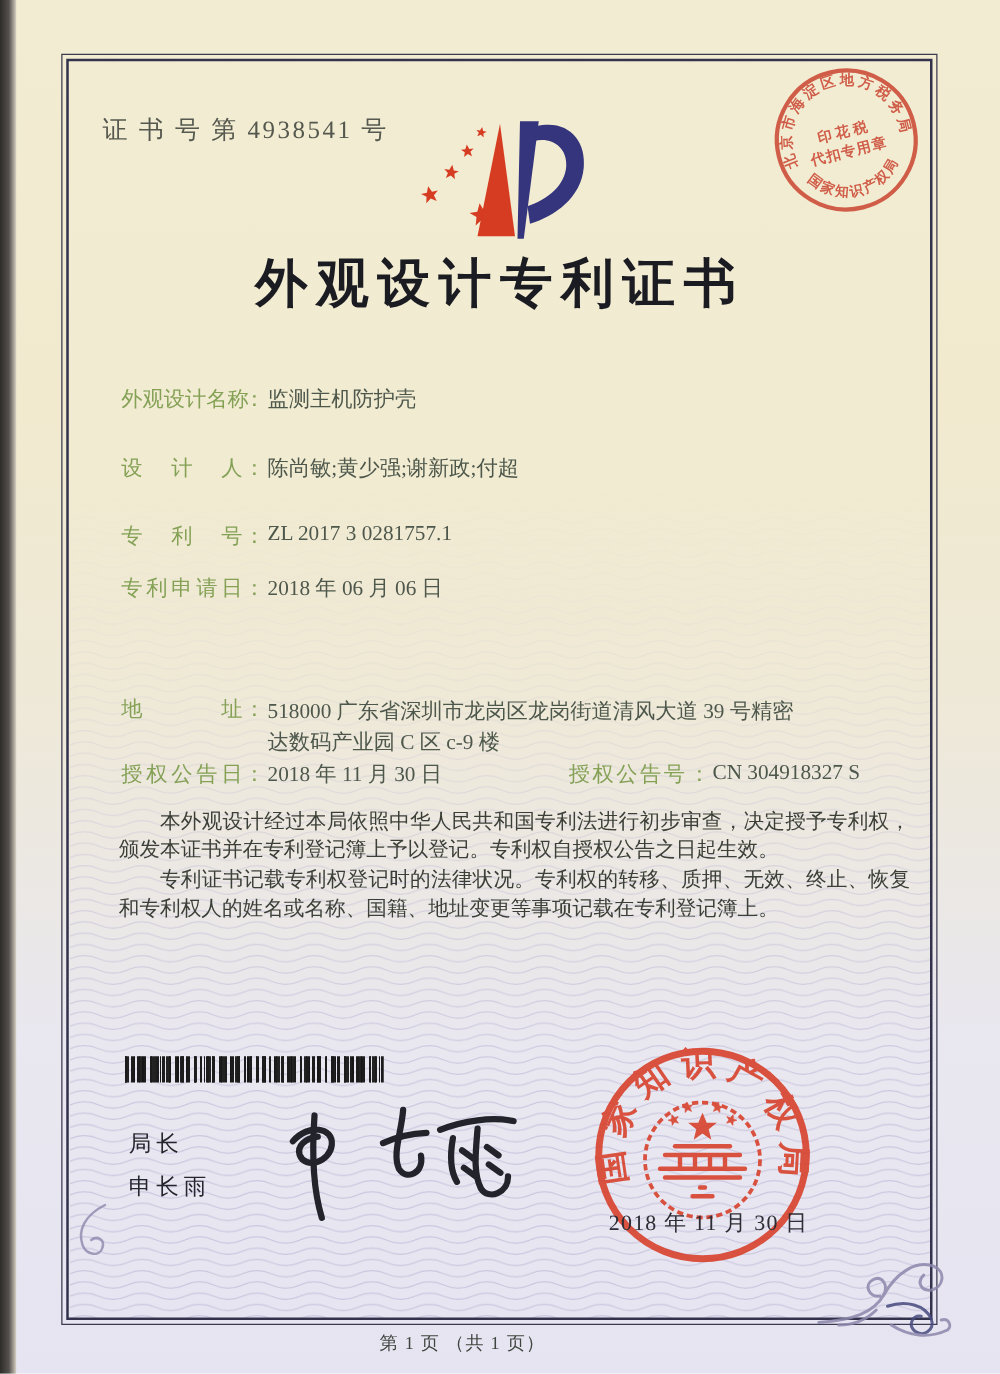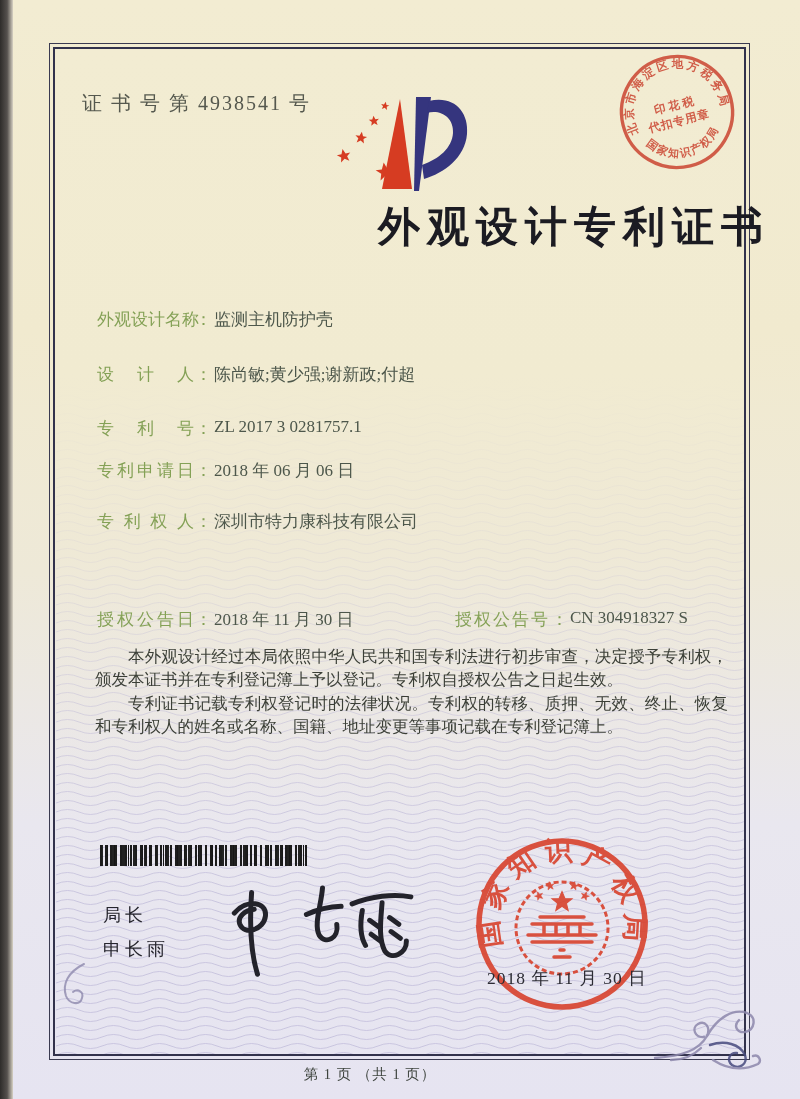--- a/index.html
+++ b/index.html
@@ -11,21 +11,21 @@
   .scan-edge{left:0;top:0;width:13px;height:1099px;
     background:linear-gradient(90deg,#2e2c2a 0%,#55514e 55%,#a9a49a 85%,#d8d2c4 100%);}
   .frame-outer{left:49px;top:43px;width:701px;height:1017px;box-sizing:border-box;
     border:1.5px solid #3a3a50;z-index:2;}
   .frame-inner{position:absolute;left:3px;top:3px;right:3px;bottom:3px;
     border:2.5px solid #32324c;}
   .bg-waves{left:56px;top:50px;z-index:1;}
   .content{left:0;top:0;width:800px;height:924px;z-index:3;}
 
   .cert-number{left:82px;top:90px;font-size:20px;color:#55584e;letter-spacing:2px;}
-  .title{left:30px;top:199px;width:740px;text-align:right;font-size:42px;font-weight:bold;
+  .title{left:30px;top:199px;width:740px;text-align:center;font-size:42px;font-weight:bold;
     letter-spacing:7px;color:#1b1b22;}
 
   .frow{position:absolute;left:97px;font-size:17px;white-space:nowrap;}
   .flabel{display:inline-block;width:97px;text-align:justify;text-align-last:justify;
     color:#84a156;vertical-align:top;}
   .fcolon{color:#84a156;margin-left:1px;vertical-align:top;}
   .fvalue{color:#4d574b;margin-left:2px;vertical-align:top;white-space:pre-line;}
   .frow-addr .fvalue{display:inline-block;width:468px;line-height:25px;white-space:pre-line;}
   .frow-right{left:455px;}
   .frow-right .flabel{width:auto;letter-spacing:2px;}
@@ -121,22 +121,23 @@
     </div>
     <div class="frow" style="top:363px;">
       <span class="flabel">设计人</span><span class="fcolon">：</span><span class="fvalue">陈尚敏;黄少强;谢新政;付超</span>
     </div>
     <div class="frow" style="top:417px;">
       <span class="flabel">专利号</span><span class="fcolon">：</span><span class="fvalue">ZL 2017 3 0281757.1</span>
     </div>
     <div class="frow" style="top:459px;">
       <span class="flabel">专利申请日</span><span class="fcolon">：</span><span class="fvalue">2018 年 06 月 06 日</span>
     </div>
-    <div class="frow" style="top:510px;">
-      <span class="flabel">专利权人</span><span class="fcolon">：</span><span class="fvalue">深圳市特力康科技有限公司</span>
+    <div class="frow frow-addr" style="top:556px;">
+      <span class="flabel">地址</span><span class="fcolon">：</span><span class="fvalue">518000 广东省深圳市龙岗区龙岗街道清风大道 39 号精密
+达数码产业园 C 区 c-9 楼</span>
     </div>
     <div class="frow" style="top:608px;">
       <span class="flabel">授权公告日</span><span class="fcolon">：</span><span class="fvalue">2018 年 11 月 30 日</span>
     </div>
     <div class="frow frow-right" style="top:608px;">
       <span class="flabel">授权公告号</span><span class="fcolon">：</span><span class="fvalue">CN 304918327 S</span>
     </div>
 
     <div class="abs bodytext">
       <p>本外观设计经过本局依照中华人民共和国专利法进行初步审查，决定授予专利权，颁发本证书并在专利登记簿上予以登记。专利权自授权公告之日起生效。</p>

